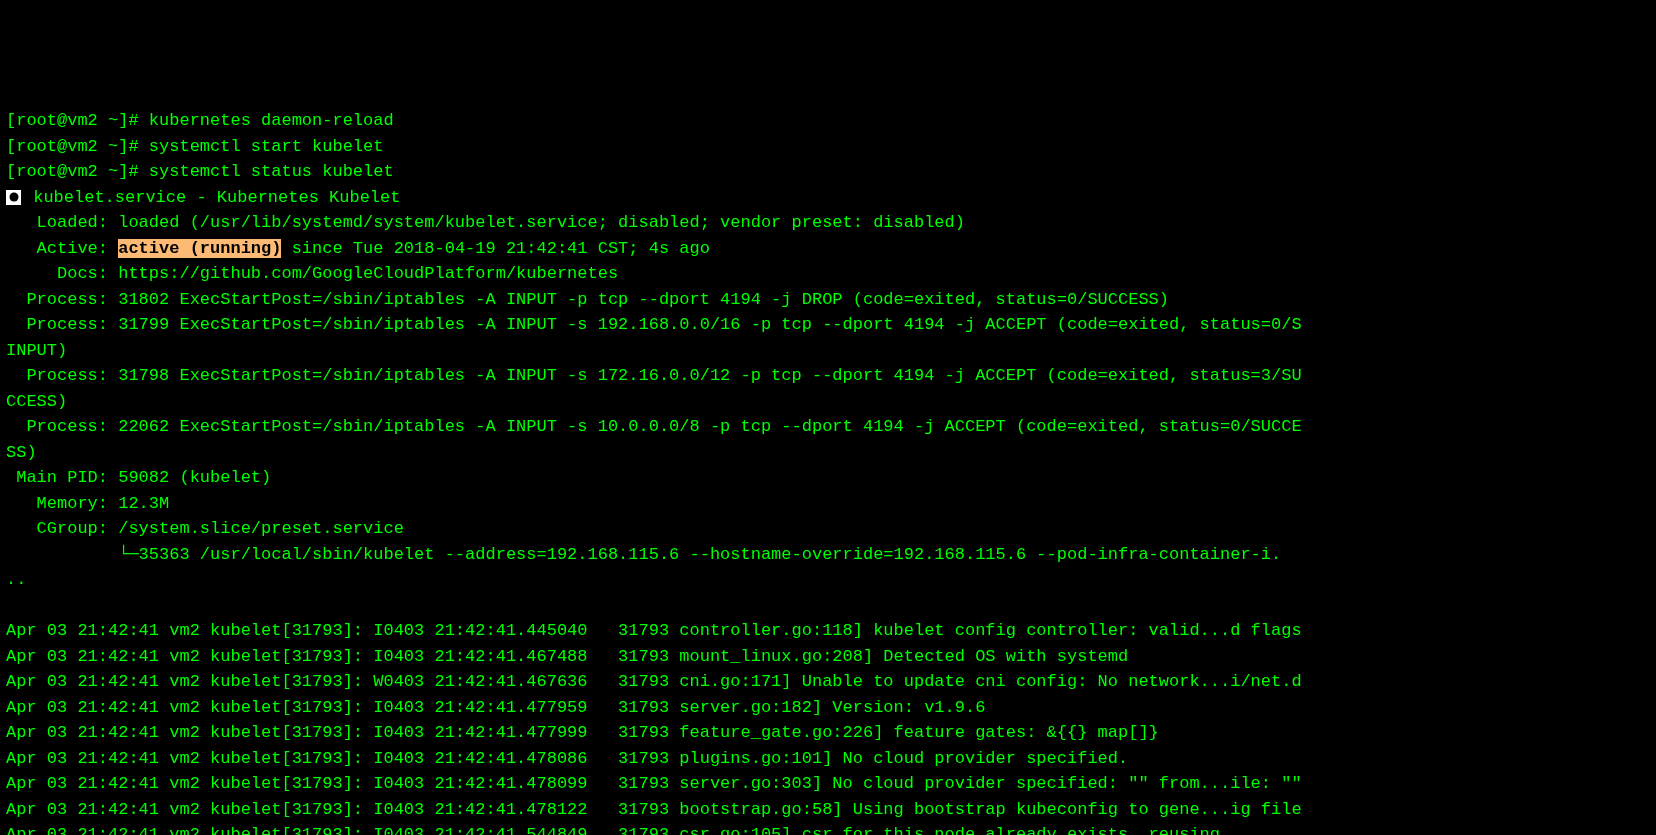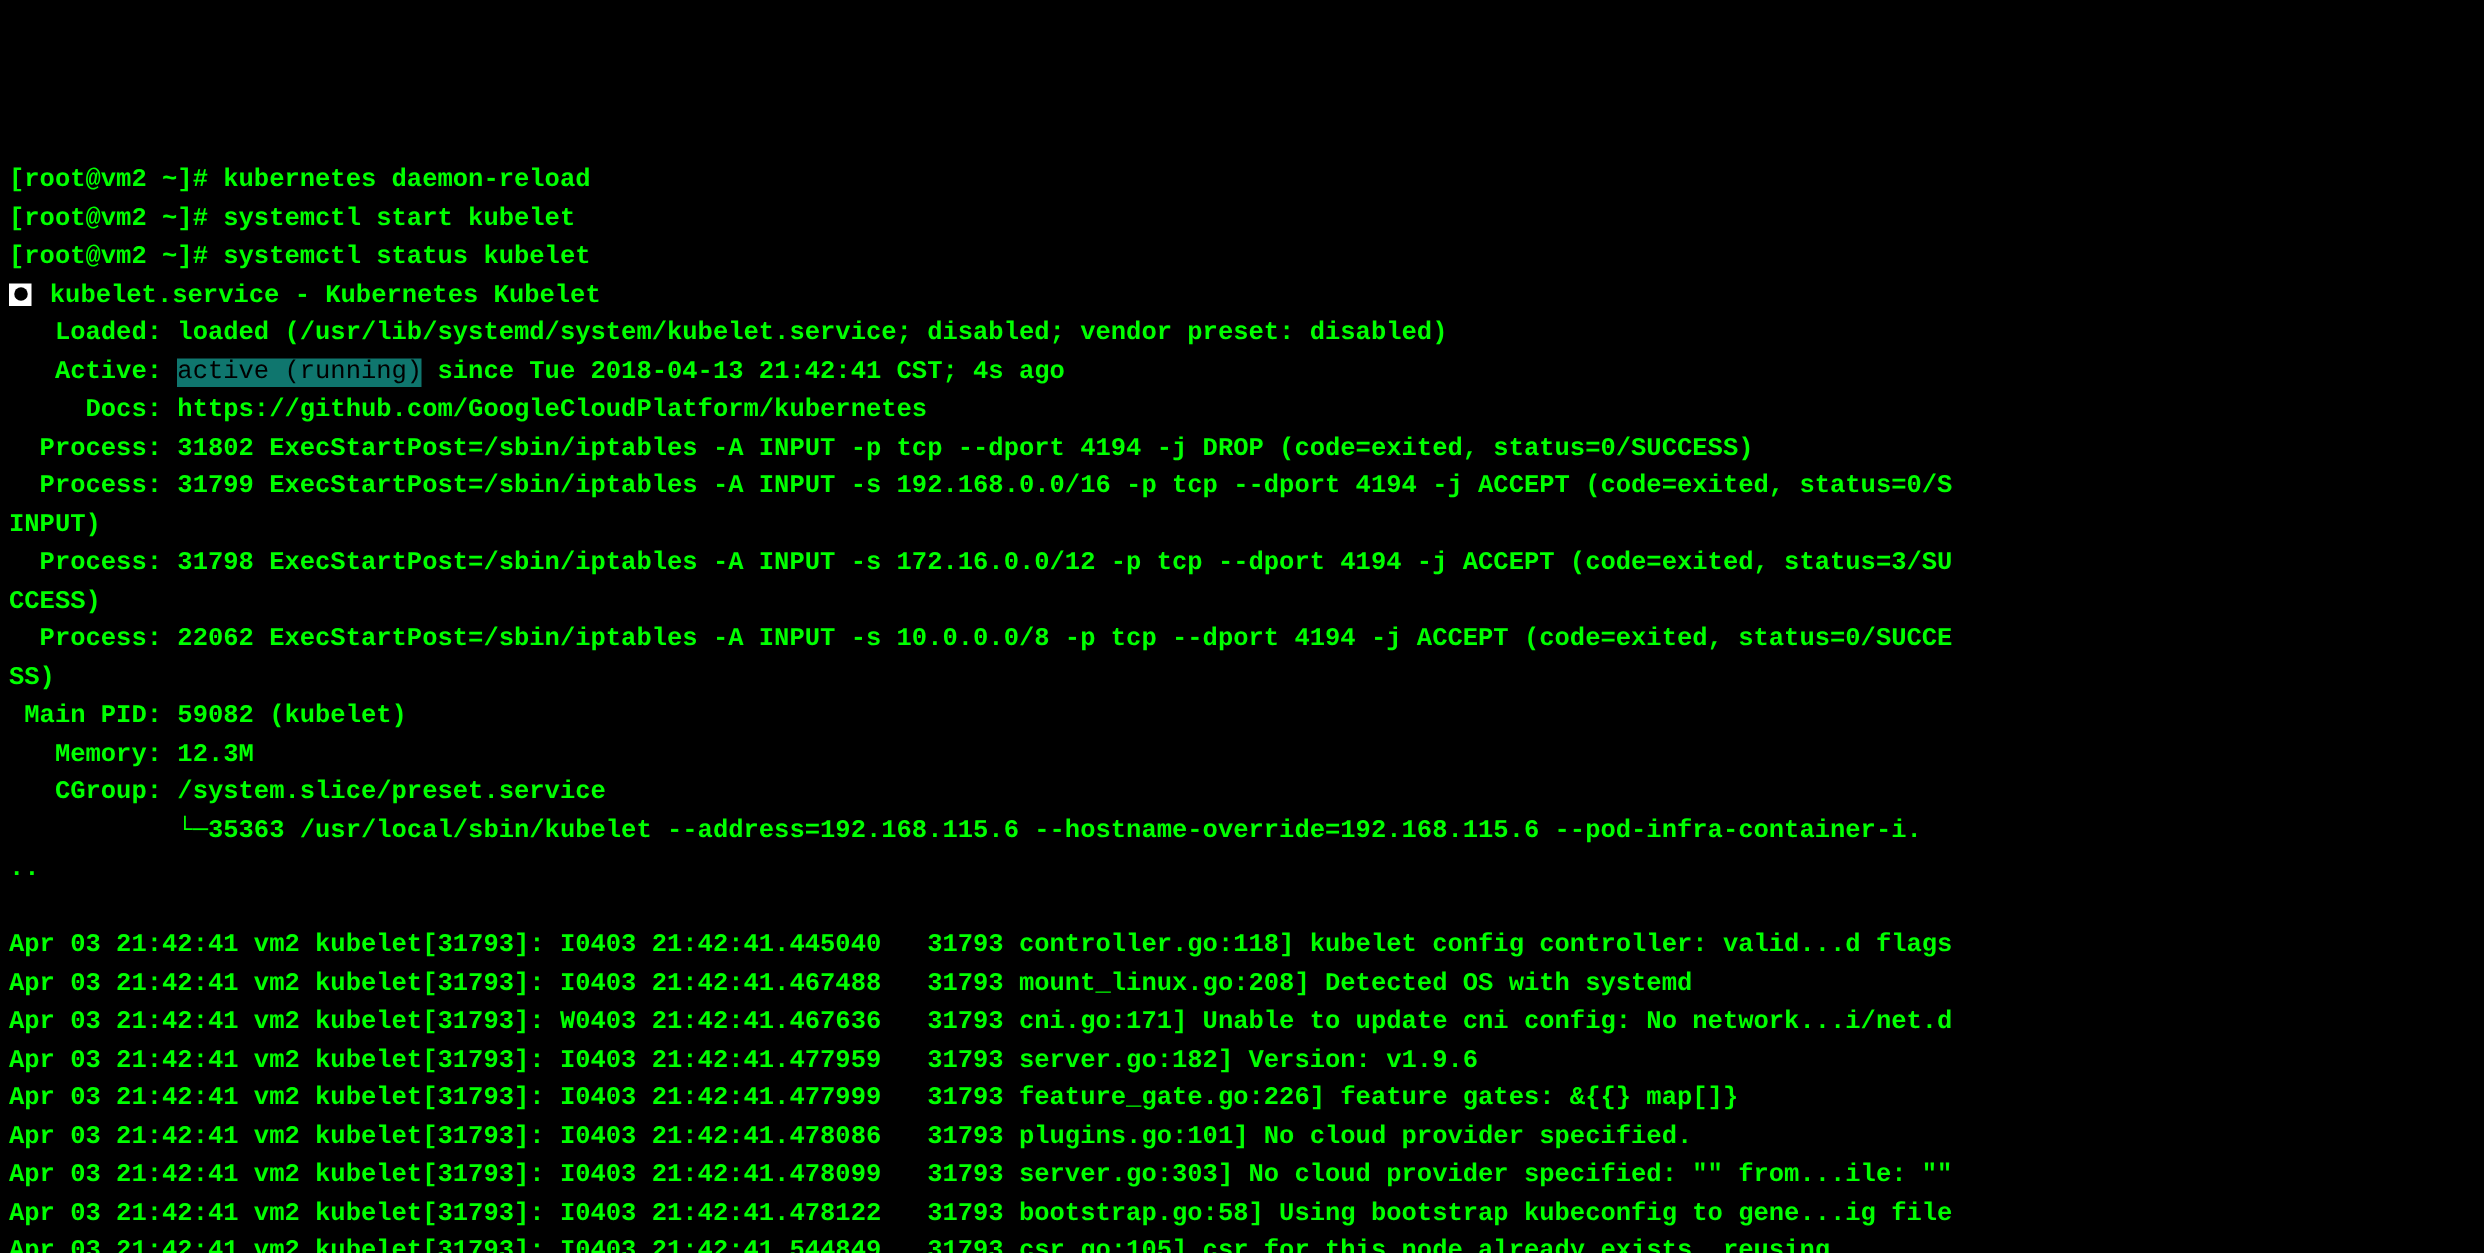--- a/index.html
+++ b/index.html
@@ -28,37 +28,37 @@
       position: absolute;
       top: 50%;
       left: 50%;
       transform: translate(-50%, -50%);
       width: 9px;
       height: 9px;
       border-radius: 50%;
       background: #000;
     }
     .inverted {
-      background: #0f766e;
+      background: #fdba74;
       color: #000;
-      font-weight: normal;
+      font-weight: bold;
     }
-    span { white-space: pre; font-weight: bold; }
+    span { white-space: pre; }
   </style>
 </head>
 <body>
 
 
 
 <div><span>[root@vm2 ~]# </span><span>kubernetes daemon-reload</span>
 <span>[root@vm2 ~]# </span><span>systemctl start kubelet</span>
 <span>[root@vm2 ~]# </span><span>systemctl status kubelet</span>
 <span class="circle"></span><span> kubelet.service - Kubernetes Kubelet</span>
 <span>   Loaded: loaded (/usr/lib/systemd/system/kubelet.service; disabled; vendor preset: disabled)</span>
-<span>   Active: </span><span class="inverted">active (running)</span><span> since Tue 2018-04-13 21:42:41 CST; 4s ago</span>
+<span>   Active: </span><span class="inverted">active (running)</span><span> since Tue 2018-04-19 21:42:41 CST; 4s ago</span>
 <span>     Docs: https://github.com/GoogleCloudPlatform/kubernetes</span>
 <span>  Process: 31802 ExecStartPost=/sbin/iptables -A INPUT -p tcp --dport 4194 -j DROP (code=exited, status=0/SUCCESS)</span>
 <span>  Process: 31799 ExecStartPost=/sbin/iptables -A INPUT -s 192.168.0.0/16 -p tcp --dport 4194 -j ACCEPT (code=exited, status=0/S</span>
 <span>INPUT)</span>
 <span>  Process: 31798 ExecStartPost=/sbin/iptables -A INPUT -s 172.16.0.0/12 -p tcp --dport 4194 -j ACCEPT (code=exited, status=3/SU</span>
 <span>CCESS)</span>
 <span>  Process: 22062 ExecStartPost=/sbin/iptables -A INPUT -s 10.0.0.0/8 -p tcp --dport 4194 -j ACCEPT (code=exited, status=0/SUCCE</span>
 <span>SS)</span>
 <span> Main PID: 59082 (kubelet)</span>
 <span>   Memory: 12.3M</span>

